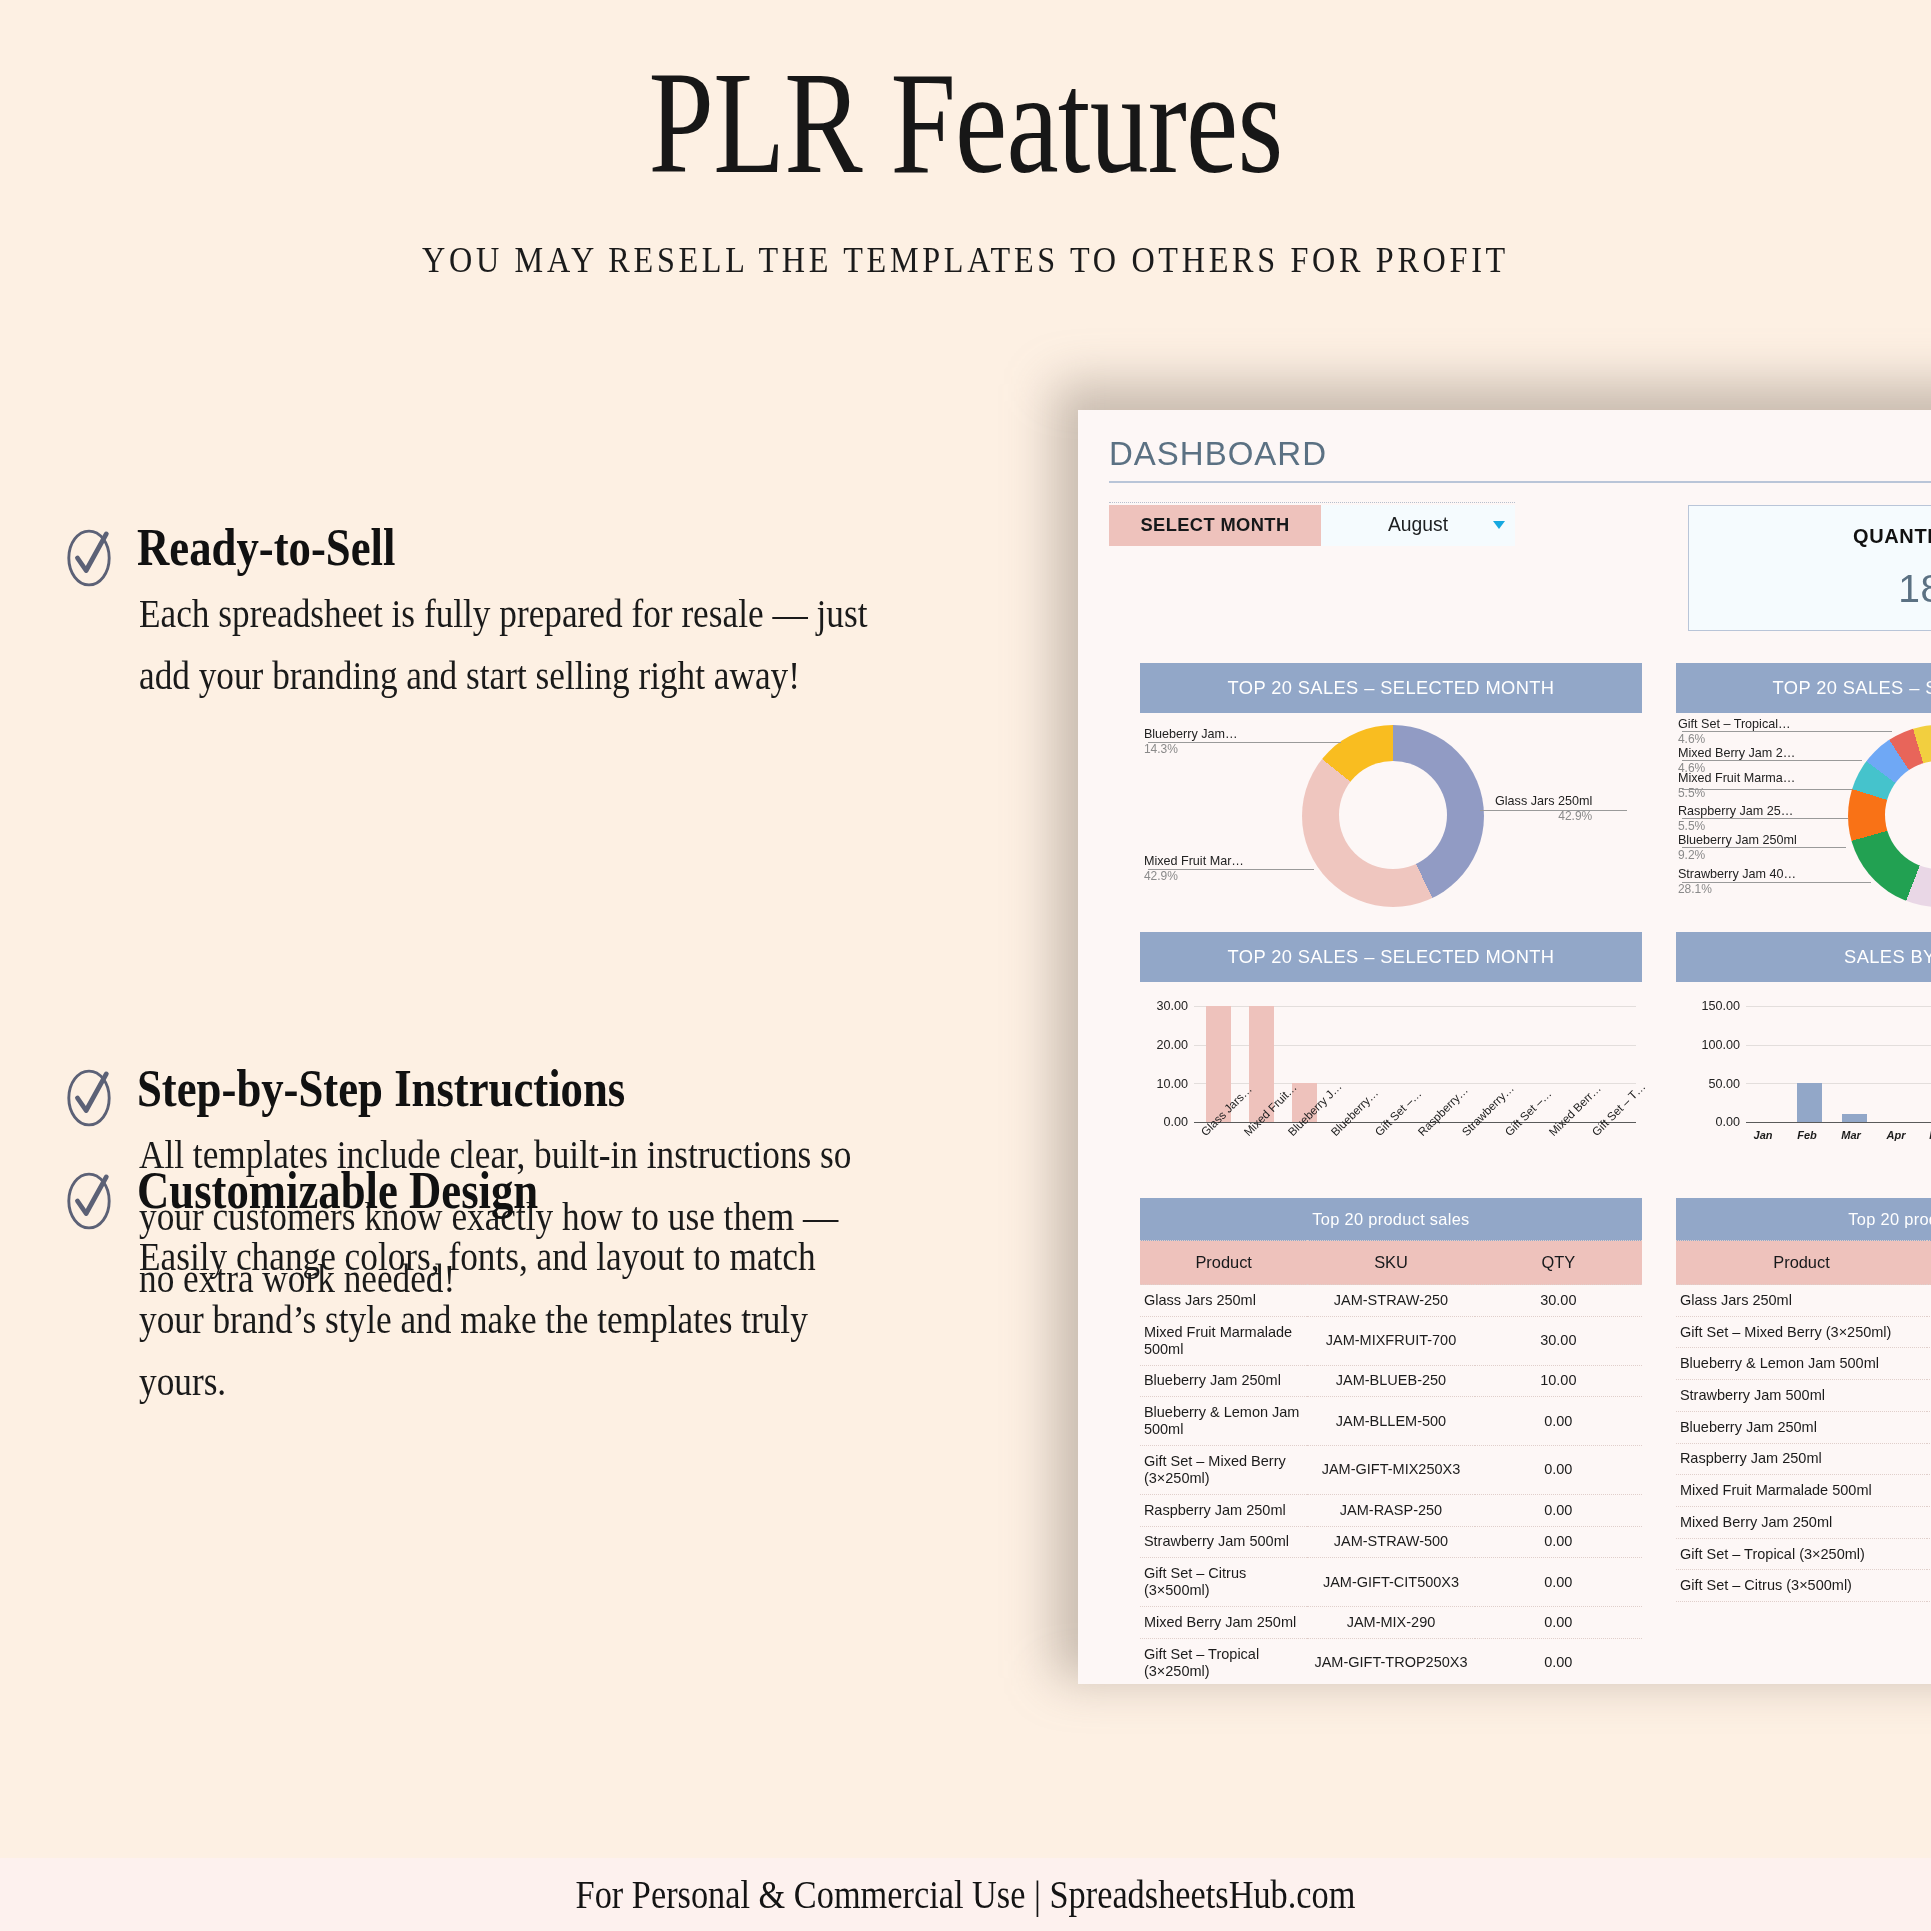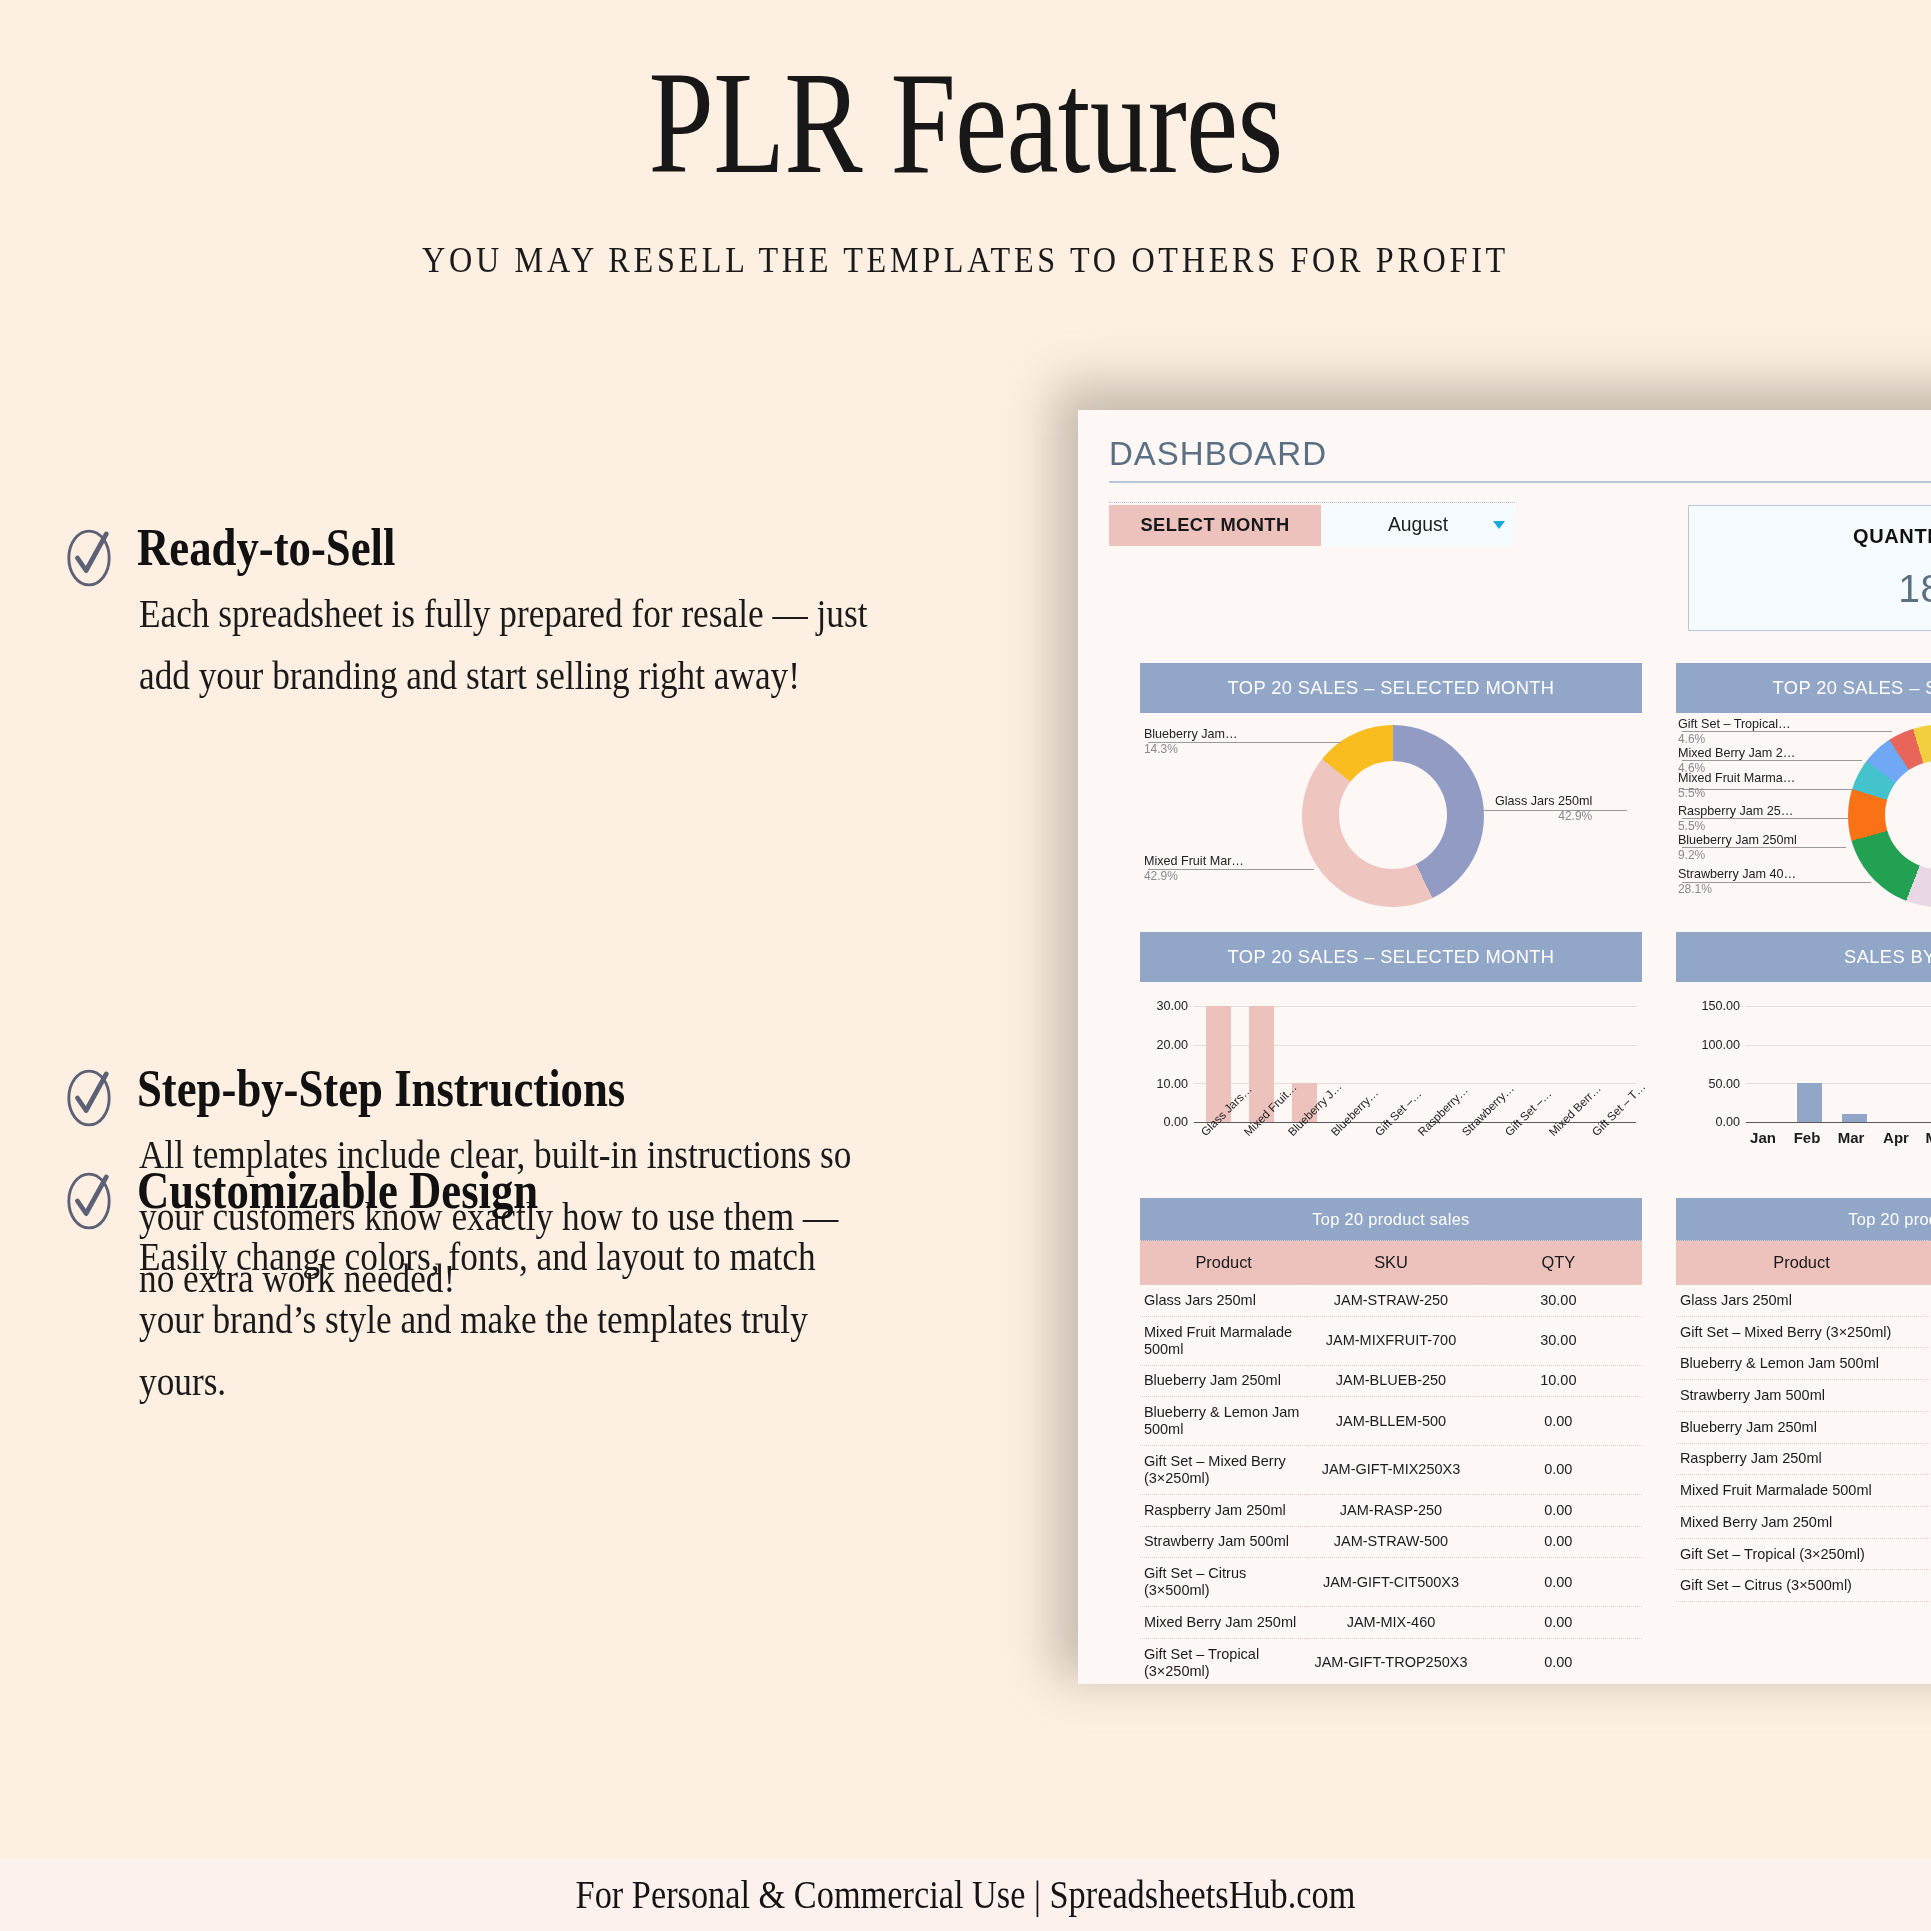--- a/index.html
+++ b/index.html
@@ -138,22 +138,22 @@
     font-family:"Liberation Sans",sans-serif;font-size:12.6px;color:#222;
   }
   .bar{position:absolute;bottom:0;background:#eec2bc;}
   .bar.blue{background:#92a7c8;}
   .xlab-rot{
     position:absolute;font-family:"Liberation Sans",sans-serif;font-size:11.6px;
     color:#222;white-space:nowrap;transform-origin:left top;
     transform:rotate(-45deg);
   }
   .xlab{
-    position:absolute;font-family:"Liberation Sans",sans-serif;font-size:15px;
-    color:#1c1c1c;text-align:center;font-weight:600;
+    position:absolute;font-family:"Liberation Sans",sans-serif;font-size:11px;
+    color:#1c1c1c;text-align:center;font-weight:600;font-style:italic;
   }
   
   .tbl{width:100%;border-collapse:collapse;table-layout:fixed;}
   .tbl .thead-main td{
     background:#92a7c8;color:#fff;text-align:center;height:29px;
     font-family:"Liberation Sans",sans-serif;font-size:16.4px;letter-spacing:0.3px;
   }
   .tbl .thead-sub td{
     background:#eec2bc;color:#17191b;text-align:center;height:29px;
     font-family:"Liberation Sans",sans-serif;font-size:16.4px;
@@ -338,21 +338,21 @@
             <td class="c">JAM-STRAW-500</td>
             <td class="c">0.00</td>
           </tr>
           <tr>
             <td class="p">Gift Set – Citrus (3×500ml)</td>
             <td class="c">JAM-GIFT-CIT500X3</td>
             <td class="c">0.00</td>
           </tr>
           <tr>
             <td class="p">Mixed Berry Jam 250ml</td>
-            <td class="c">JAM-MIX-460</td>
+            <td class="c">JAM-MIX-290</td>
             <td class="c">0.00</td>
           </tr>
           <tr>
             <td class="p">Gift Set – Tropical (3×250ml)</td>
             <td class="c">JAM-GIFT-TROP250X3</td>
             <td class="c">0.00</td>
           </tr>
         </tbody>
           </table>
 

